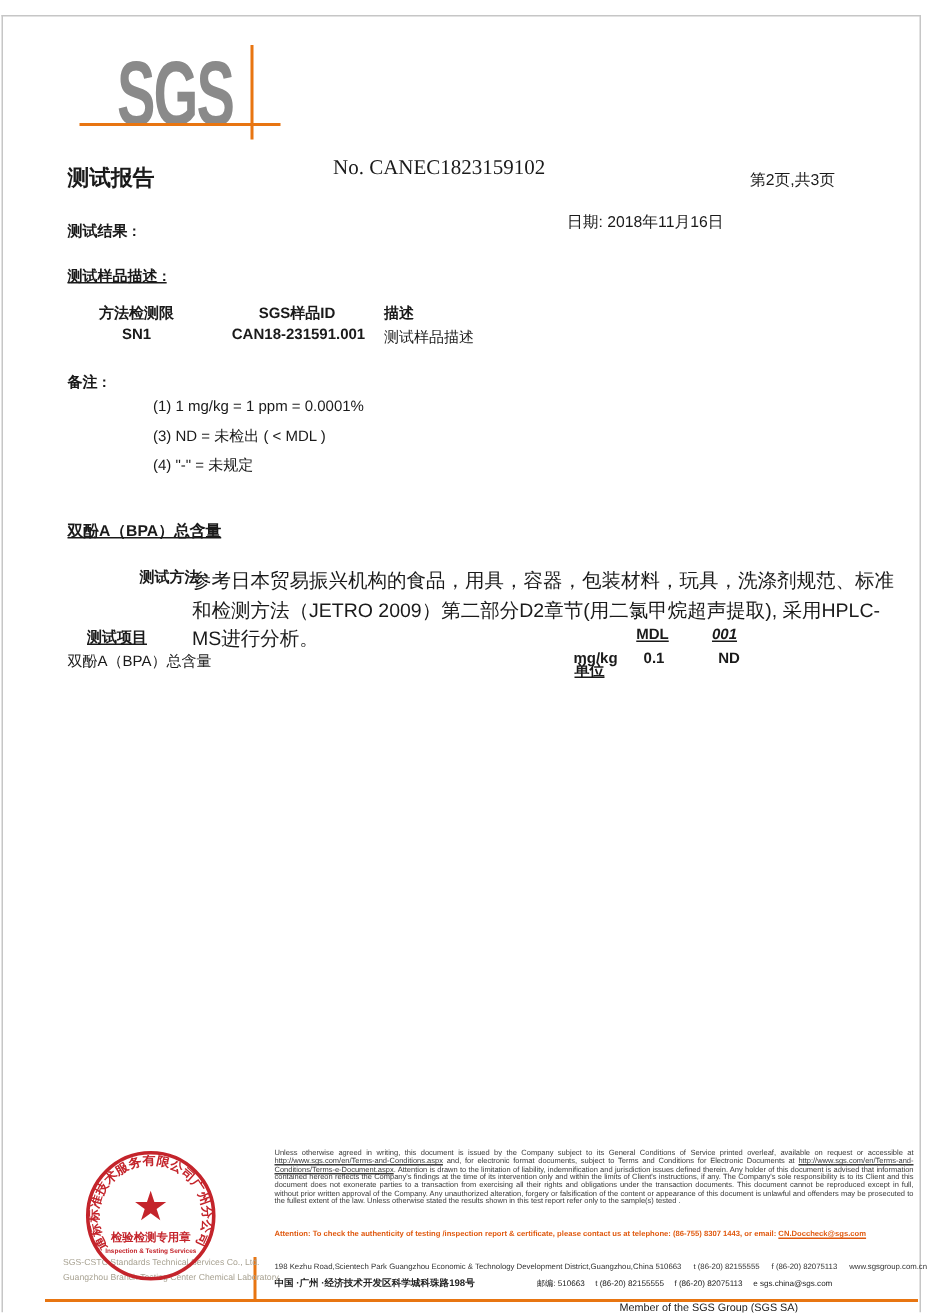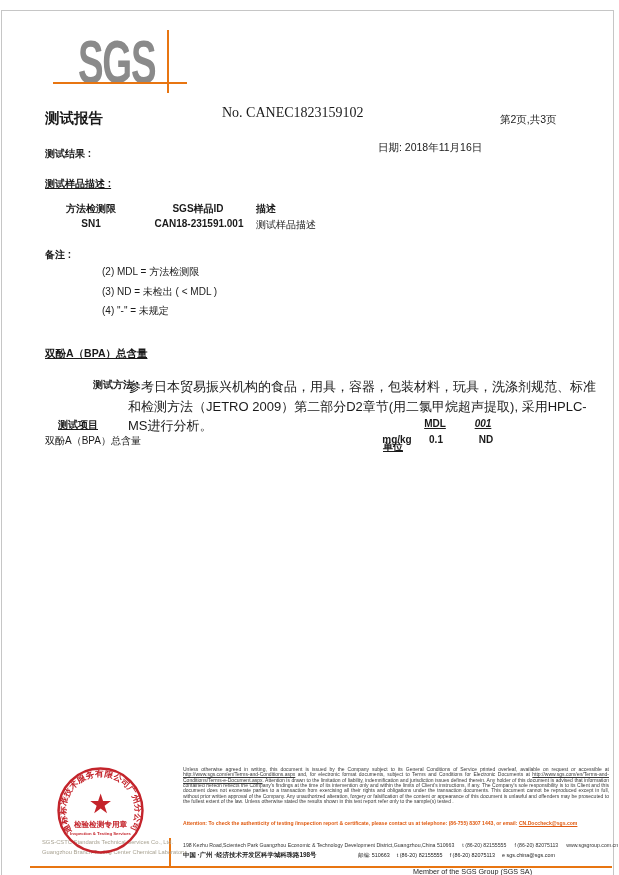--- a/index.html
+++ b/index.html
@@ -83,21 +83,21 @@
 
 <span class="cellc bold" style="left:91px;top:202px">方法检测限</span>
 <span class="cellc bold" style="left:198px;top:202px">SGS样品ID</span>
 <span class="celll bold" style="left:256px;top:202px">描述</span>
 <span class="cellc" style="left:91px;top:218px">SN1</span>
 <span class="cellc" style="left:199px;top:218px">CAN18-231591.001</span>
 <span class="celll" style="left:256px;top:218px">测试样品描述</span>
 
 <div class="lbl remark-heading">备注 :</div>
 <div class="remarks">
-  <div>(2) MDL = 方法检测限</div>
+  <div>(1) 1 mg/kg = 1 ppm = 0.0001%</div>
   <div>(3) ND = 未检出 ( &lt; MDL )</div>
   <div>(4) "-" = 未规定</div>
 </div>
 
 <div class="bpa-heading">双酚A（BPA）总含量</div>
 <div class="lbl method-label">测试方法 :</div>
 <div class="method-text">参考日本贸易振兴机构的食品，用具，容器，包装材料，玩具，洗涤剂规范、标准和检测方法（JETRO 2009）第二部分D2章节(用二氯甲烷超声提取), 采用HPLC-MS进行分析。</div>
 
 <span class="celll rt-head" style="left:58px;top:418px">测试项目</span>
 <span class="cellc rt-head" style="left:393px;top:440px">单位</span>

